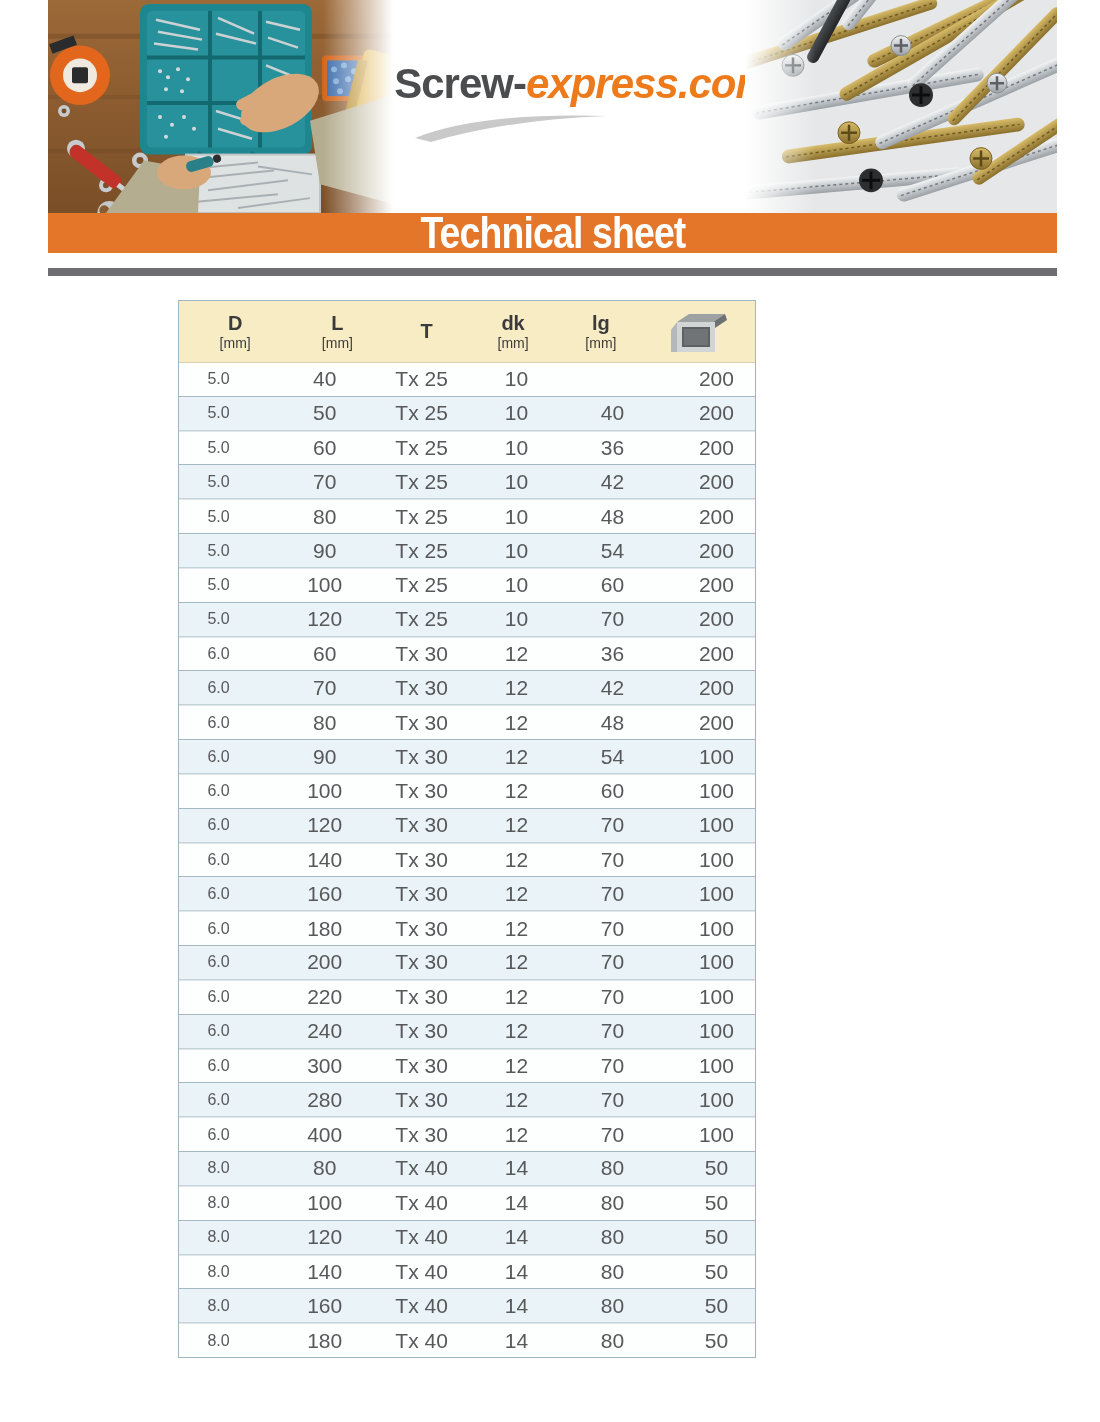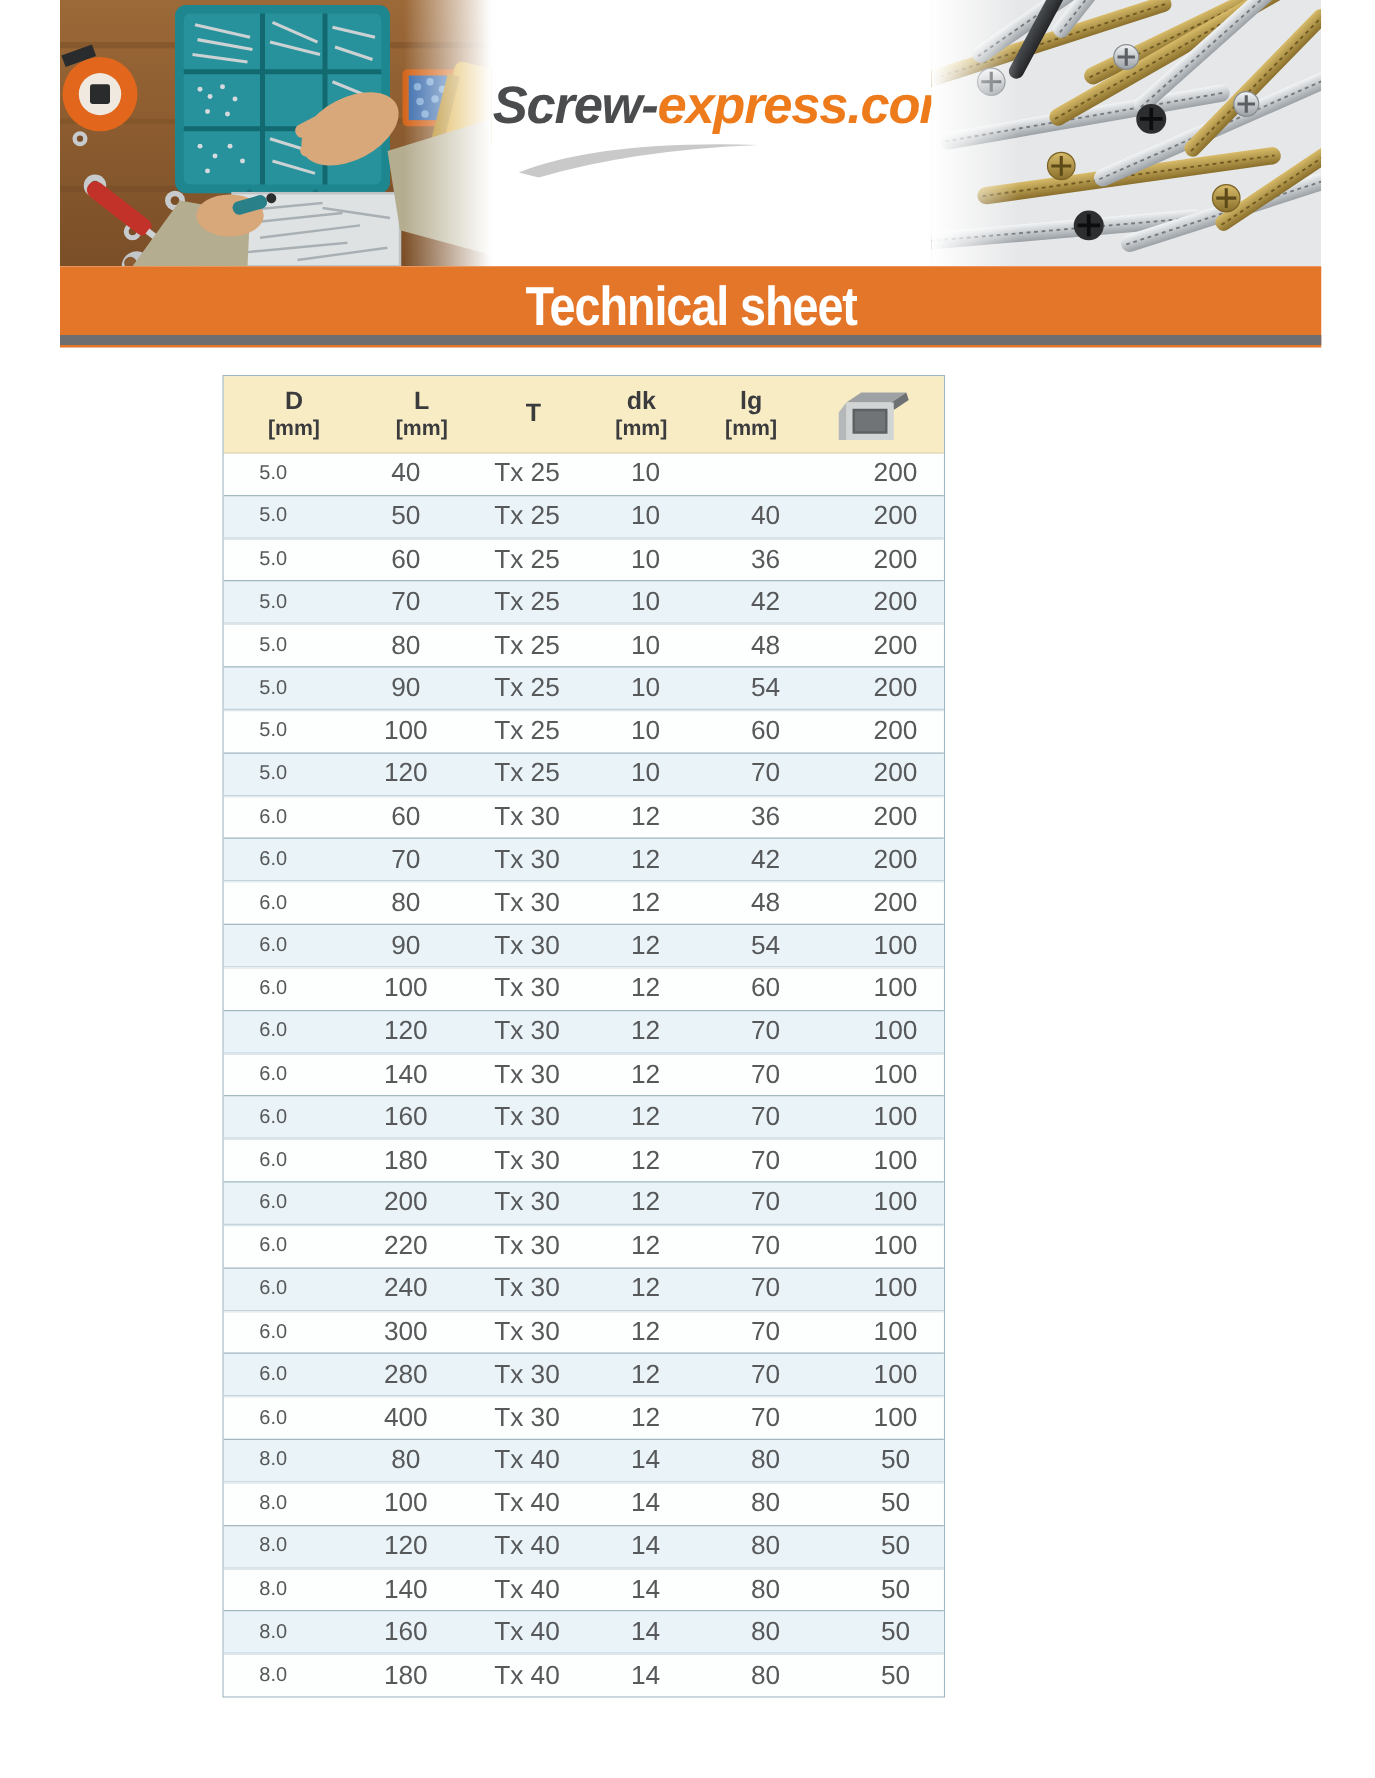--- a/index.html
+++ b/index.html
@@ -15,40 +15,40 @@
   .photo svg { display:block; width:100%; height:100%; }
   .photo-left  { left:0; width:345px; }
   .photo-right { right:0; width:312px; }
   .fade-right { position:absolute; top:0; right:0; width:70px; height:100%;
     background:linear-gradient(to right, rgba(255,255,255,0), #ffffff); }
   .fade-left  { position:absolute; top:0; left:0; width:70px; height:100%;
     background:linear-gradient(to left, rgba(255,255,255,0), #ffffff); }
 
   .logo { position:absolute; left:335px; top:60px; width:400px; text-align:center; white-space:nowrap; }
   .logo-line { font-size:42px; letter-spacing:-1px; }
-  .logo-screw { font-weight:bold; color:#4b4c4e;font-style:italic; }
+  .logo-screw { font-weight:bold; color:#4b4c4e; }
   .logo-express { font-weight:bold; font-style:italic; color:#ee7b1b; }
   .logo-swoosh { display:block; margin:2px auto 0 28px; width:210px; height:34px; }
 
   
-  .banner { position:absolute; left:48px; top:213px; width:1009px; height:65px;
+  .banner { position:absolute; left:48px; top:213px; width:1009px; height:40px;
     background:#e4762a; display:flex; align-items:center; justify-content:center; }
   .banner-text { color:#ffffff; font-weight:bold; font-size:44px; letter-spacing:-1px;
     transform:scaleX(.85); transform-origin:center; }
   .banner-shadow { position:absolute; left:48px; top:268px; width:1009px; height:8px; background:#6e6e70; }
 
   
   .sheet-table { position:absolute; left:178px; top:300px; width:578px; height:1058px;
     border:1px solid #9db6c2; background:#fdfefe; }
   .t-head { display:flex; height:62px; background:#f7ecc4; border-bottom:1px solid #d9d2ae;
     align-items:center; }
   .t-head .cell { display:flex; flex-direction:column; align-items:center; justify-content:center;
     color:#3b3b3d; line-height:1.15; }
   .t-head .lbl { font-size:20px; font-weight:bold; }
-  .t-head .unit { font-size:17px; font-weight:bold; }
+  .t-head .unit { font-size:14px; font-weight:normal; }
   .t-body { display:flex; flex-direction:column; height:994px; }
   .t-row { display:flex; flex:1; align-items:center; background:#fdfefe;gap:34px; }
   .t-row:nth-child(even) { background:#eaf3f7; border-top:1px solid #a3b8c1; border-bottom:1px solid #c2d3da; }
   .t-row:nth-child(odd)  { border-top:1px solid #e0e7ea; }
   .t-row:first-child { border-top:none; }
   .cell { text-align:center; }
   .col-d  { width:19.5%; } .col-l { width:16%; } .col-t { width:15%; }
   .col-dk { width:15%; }  .col-lg { width:15.5%; } .col-box { width:19%; }
   .t-row .cell { font-size:21px; color:#57585a; }
   .t-row .col-d { font-size:16px; }

